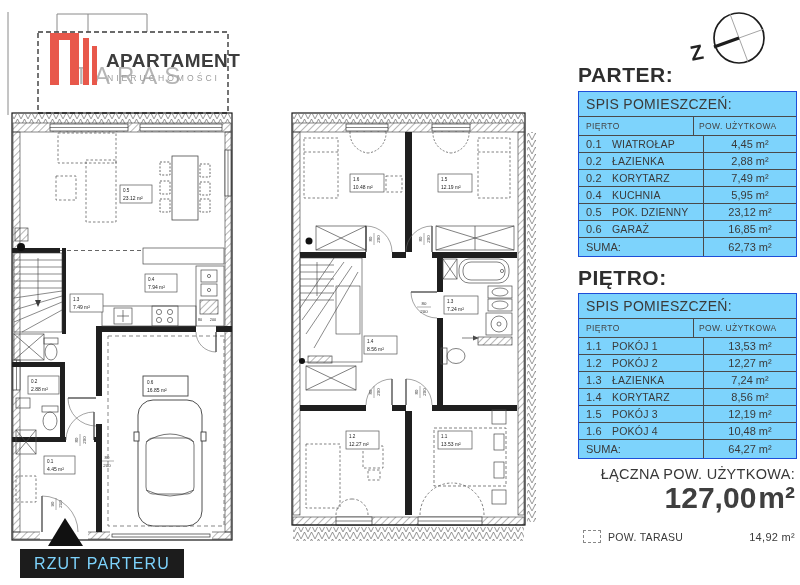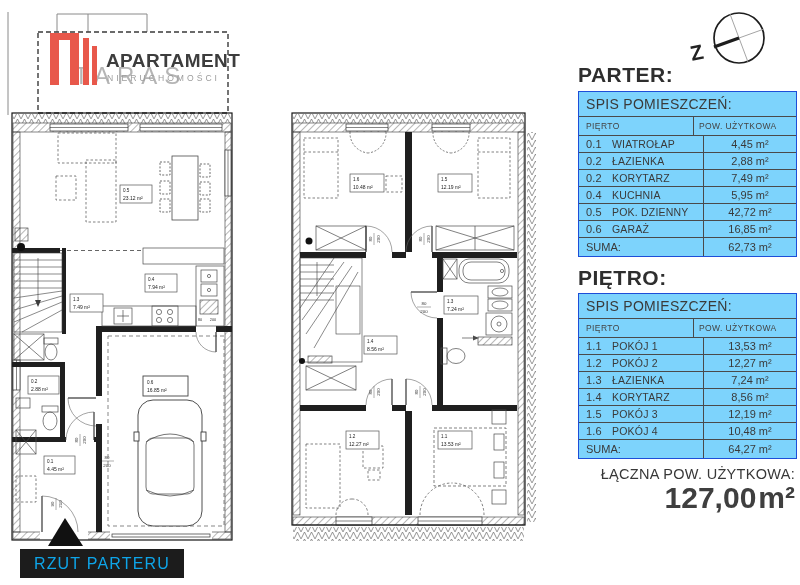--- a/index.html
+++ b/index.html
@@ -21,21 +21,21 @@
   .spis-sum{display:flex;font-size:11px;}
   .spis-sum .c1{flex:1;padding:3px 7px;}
   .spis-sum .c2{width:92px;border-left:1px solid #4a4a4a;text-align:center;padding:3px 0;}
   
   #total-label{position:absolute;left:560px;top:466px;width:235px;text-align:right;font-size:14.5px;letter-spacing:.3px;color:#383838;}
   #total-value{position:absolute;left:560px;top:481px;width:235px;text-align:right;font-size:30px;color:#3f3f3f;font-weight:700;}
   #legend{position:absolute;left:583px;top:530px;width:212px;display:flex;align-items:center;font-size:10.5px;letter-spacing:.3px;}
   #legend .swatch{width:16px;height:11px;border:1.5px dashed #888;margin-right:7px;flex:0 0 auto;}
   #legend .val{margin-left:auto;font-size:11px;}
   
-  .cap{position:absolute;top:549px;height:29px;background:#1c1c1c;color:#0ea5e9;display:flex;align-items:center;justify-content:center;letter-spacing:1.2px;}
+  .cap{position:absolute;top:549px;height:29px;background:#1c1c1c;color:#7dd3fc;display:flex;align-items:center;justify-content:center;letter-spacing:1.2px;}
   #cap-parter{left:20px;width:164px;font-size:16px;}
   #cap-pietro{left:296px;width:147px;font-size:15.5px;}
 </style>
 </head>
 <body>
 
 <div id="stage">
 
 <svg width="800" height="585" viewBox="0 0 800 585" style="position:absolute;left:0;top:0;">
   <defs>
@@ -480,21 +480,21 @@
           <span class="rid">0.4</span>
           <span>KUCHNIA</span>
         </div>
       <div class="c2">5,95 m²</div>
     </div>
     <div class="spis-row">
       <div class="c1">
           <span class="rid">0.5</span>
           <span>POK. DZIENNY</span>
         </div>
-      <div class="c2">42,72 m²</div>
+      <div class="c2">23,12 m²</div>
     </div>
     <div class="spis-row">
       <div class="c1">
           <span class="rid">0.6</span>
           <span>GARAŻ</span>
         </div>
       <div class="c2">16,85 m²</div>
     </div>
     <div class="spis-sum">
       <div class="c1">SUMA:</div>
@@ -555,16 +555,21 @@
     <div class="spis-sum">
       <div class="c1">SUMA:</div>
       <div class="c2">64,27 m²</div>
     </div>
   </div>
 
   <div id="total-label">ŁĄCZNA POW. UŻYTKOWA:</div>
   <div id="total-value">
     <span>127,00</span><span style="margin-left:2px;">m²</span>
   </div>
+  <div id="legend">
+    <span class="swatch"></span>
+    <span>POW. TARASU</span>
+    <span class="val">14,92 m²</span>
+  </div>
 
   <div class="cap" id="cap-parter">RZUT PARTERU</div>
 
 </div>
 
 </body></html>

